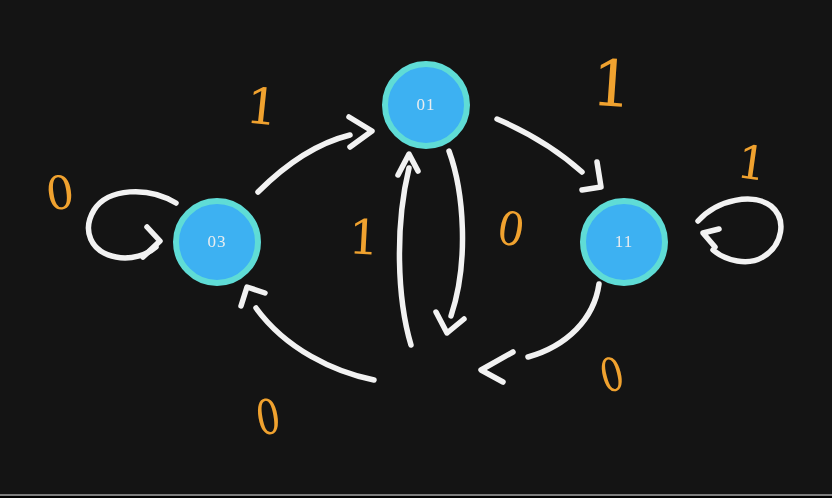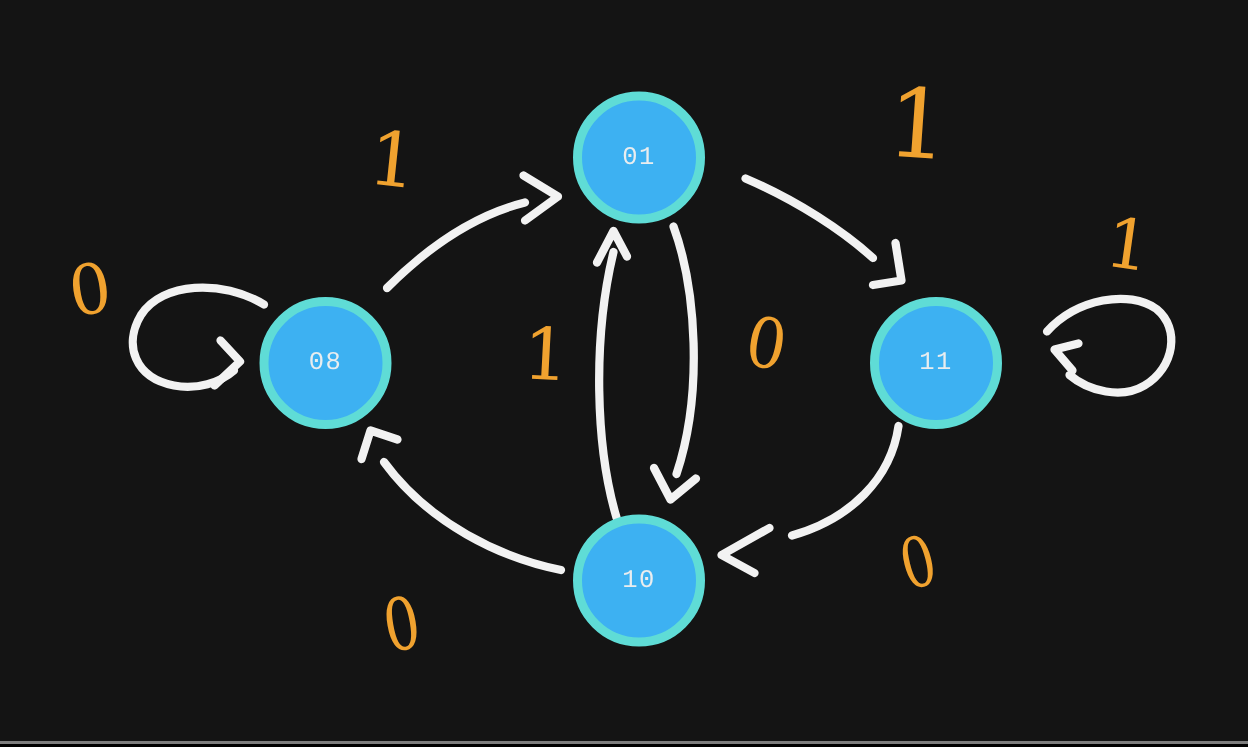--- a/index.html
+++ b/index.html
@@ -38,21 +38,21 @@
     border-radius: 50%;
     background: #3db1f2;
     display: flex;
     align-items: center;
     justify-content: center;
   }
   .state-label {
     color: #e9edef;
     font-size: 17px;
     letter-spacing: 1px;
-    font-family: Liberation Mono, monospace;
+    font-family: Liberation Serif, serif;
     text-align: right;
   }
   .st-00 { left: 173px; top: 198px; }
   .st-01 { left: 382px; top: 61px; }
   .st-11 { left: 580px; top: 198px; }
   .st-10 { left: 382px; top: 343px; }
 
   .tlabel {
     position: absolute;
     color: #f0a22f;
@@ -114,30 +114,27 @@
     <path d="M 436,312 L 447,333 L 464,319"></path>
 
     <path d="M 599,284 C 594,319 567,346 528,357"></path>
     <path d="M 513,352 L 481,370 L 503,382"></path>
 
     <path d="M 374,380 C 334,372 286,349 256,308"></path>
     <path d="M 241,306 L 247,287 L 265,293"></path>
   </svg>
 
   <div class="state st-00">
-    <span class="state-label">08</span>
+    <span class="state-label">03</span>
   </div>
   <div class="state st-01">
     <span class="state-label">01</span>
   </div>
   <div class="state st-11">
     <span class="state-label">11</span>
-  </div>
-  <div class="state st-10">
-    <span class="state-label">10</span>
   </div>
 
   <span class="tlabel tl-0">0</span>
   <span class="tlabel tl-1">1</span>
   <span class="tlabel tl-2">1</span>
   <span class="tlabel tl-3">1</span>
   <span class="tlabel tl-4">1</span>
   <span class="tlabel tl-5">0</span>
   <span class="tlabel tl-6">0</span>
   <span class="tlabel tl-7">0</span>

